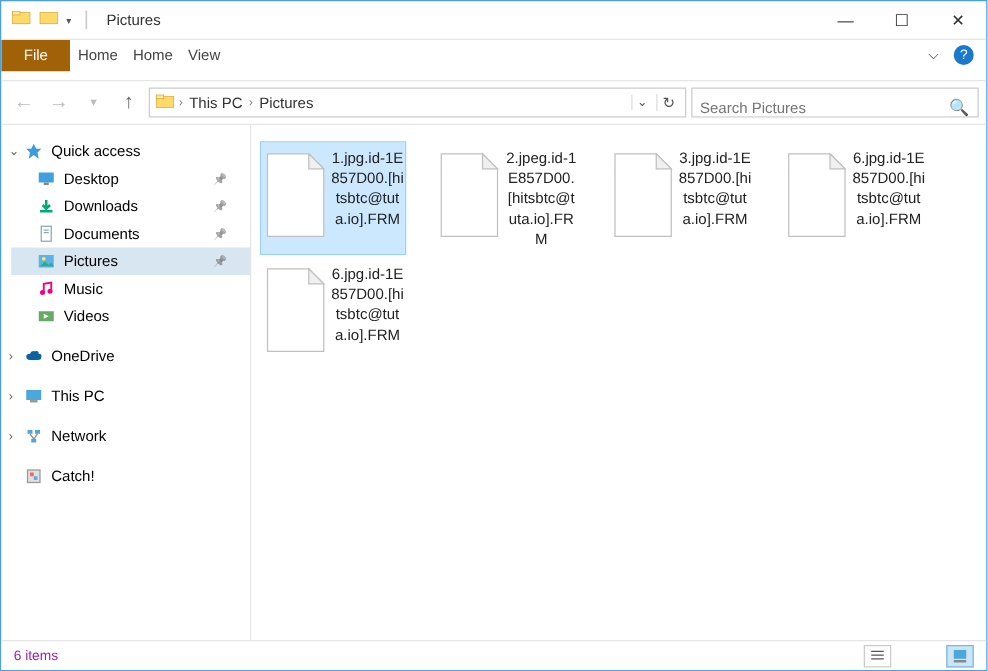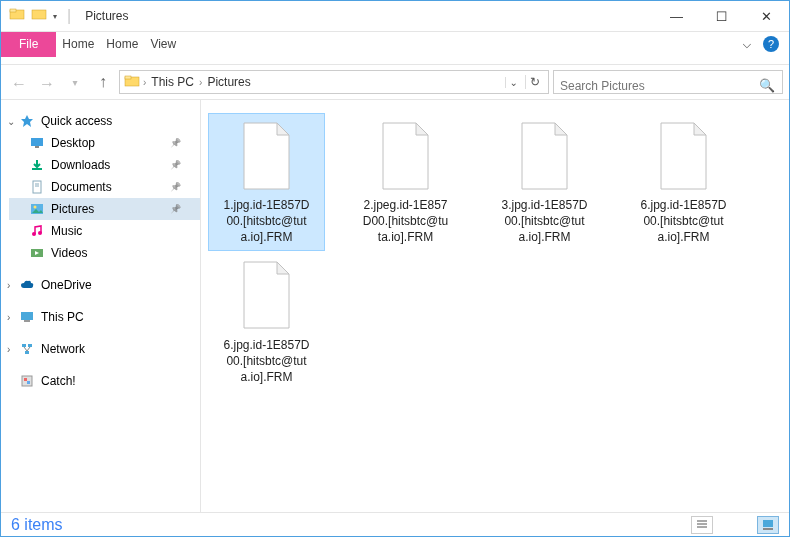--- a/index.html
+++ b/index.html
@@ -6,21 +6,21 @@
 body { width: 790px; height: 537px; background: #fff; overflow: hidden; border: 1px solid #4da0e0; position: relative; }
 .titlebar { height: 30px; display: flex; align-items: center; padding-left: 8px; }
 .titlebar .left-icons { display: flex; align-items: center; gap: 6px; }
 .titlebar .folder-icon svg { width: 16px; height: 16px; }
 .titlebar .sep { color: #ccc; margin: 0 4px; }
 .titlebar .title { font-size: 12px; color: #333; margin-left: 4px; }
 .titlebar .window-controls { margin-left: auto; display: flex; }
 .titlebar .window-controls div { width: 45px; height: 30px; display: flex; align-items: center; justify-content: center; font-size: 13px; color: #333; cursor: pointer; }
 .down-arrow { font-size: 8px; color: #555; }
 .ribbon { height: 25px; display: flex; align-items: center; border-top: 1px solid #e5e5e5; }
-.ribbon .file-tab { background: #ec4899; color: #fff; padding: 4px 18px 5px; font-size: 12px; height: 25px; display: flex; align-items: center; }
+.ribbon .file-tab { background: #a16207; color: #fff; padding: 4px 18px 5px; font-size: 12px; height: 25px; display: flex; align-items: center; }
 .ribbon .tab { padding: 4px 6px; font-size: 12px; color: #444; cursor: pointer; }
 .ribbon-spacer { flex: 1; }
 .ribbon .chevron-up { padding: 0 12px; font-size: 11px; color: #555; cursor: pointer; }
 .ribbon .help { width: 16px; height: 16px; border-radius: 50%; background: #1979ca; color: #fff; font-size: 11px; display: flex; align-items: center; justify-content: center; margin-right: 10px; cursor: pointer; }
 .toolbar { height: 36px; border-top: 1px solid #e5e5e5; border-bottom: 1px solid #e5e5e5; display: flex; align-items: center; padding: 0 6px; gap: 4px; margin-top: 8px; }
 .nav-btn { width: 24px; height: 24px; display: flex; align-items: center; justify-content: center; color: #666; font-size: 16px; cursor: pointer; }
 .nav-btn.disabled { color: #bbb; cursor: default; }
 .address-bar { flex: 1; height: 24px; border: 1px solid #ccc; display: flex; align-items: center; padding: 0 4px; font-size: 12px; color: #333; gap: 3px; }
 .address-bar .crumb { padding: 1px 2px; cursor: pointer; }
 .address-bar .crumb-sep { color: #888; font-size: 10px; }
@@ -33,25 +33,25 @@
 .main { display: flex; height: 417px; }
 .sidebar { width: 200px; border-right: 1px solid #e5e5e5; padding-top: 10px; padding-left: 8px; font-size: 12px; overflow: hidden; }
 .sidebar .item { display: flex; align-items: center; height: 22px; padding-left: 20px; gap: 6px; cursor: pointer; position: relative; }
 .sidebar .item.header { padding-left: 10px; }
 .sidebar .item.selected { background: #d8e6f2; }
 .sidebar .item.pinned::after { content: "📌"; font-size: 9px; color: #888; position: absolute; right: 18px; filter: grayscale(1) opacity(0.6); }
 .sidebar .item .tree-chevron { position: absolute; left: -2px; font-size: 10px; color: #666; }
 .sidebar .section-gap { height: 10px; }
 .sidebar .ico { width: 16px; height: 16px; display: inline-flex; align-items: center; justify-content: center; }
 .content { flex: 1; padding: 14px 8px; display: flex; flex-wrap: wrap; align-content: flex-start; gap: 4px 24px; overflow: auto; }
-.file-item { width: 115px; display: flex; flex-direction: column; align-items: center; cursor: pointer; padding: 4px 14px; }
+.file-item { width: 115px; display: flex; flex-direction: row; align-items: flex-start; cursor: pointer; padding: 4px 0; }
 .file-item.selected { background: #cce8ff; outline: 1px solid #99d1ff; }
 .file-item .file-icon { width: 60px; height: 75px; display: flex; align-items: center; justify-content: center; margin-bottom: 4px; }
 .file-item .file-name { font-size: 12px; color: #222; text-align: center; line-height: 1.35; word-break: break-all; }
-.statusbar { position: absolute; bottom: 0; left: 0; right: 0; height: 24px; border-top: 1px solid #e5e5e5; display: flex; align-items: center; padding: 0 10px; font-size: 16px; color: #3b82f6; background: #fff; gap: 44px; }
+.statusbar { position: absolute; bottom: 0; left: 0; right: 0; height: 24px; border-top: 1px solid #e5e5e5; display: flex; align-items: center; padding: 0 10px; font-size: 11px; color: #a21caf; background: #fff; gap: 44px; }
 .statusbar .sb-spacer { flex: 1; }
 .statusbar .view-btn { width: 22px; height: 18px; border: 1px solid #ccc; display: flex; align-items: center; justify-content: center; font-size: 9px; cursor: pointer; }
 .statusbar .view-btn.active { background: #cde6f7; border-color: #7ab5e0; }
 .svg-blank-file { width: 55px; height: 70px; }
 </style>
 </head>
 <body>
 
 <div class="titlebar">
   <div class="left-icons">

